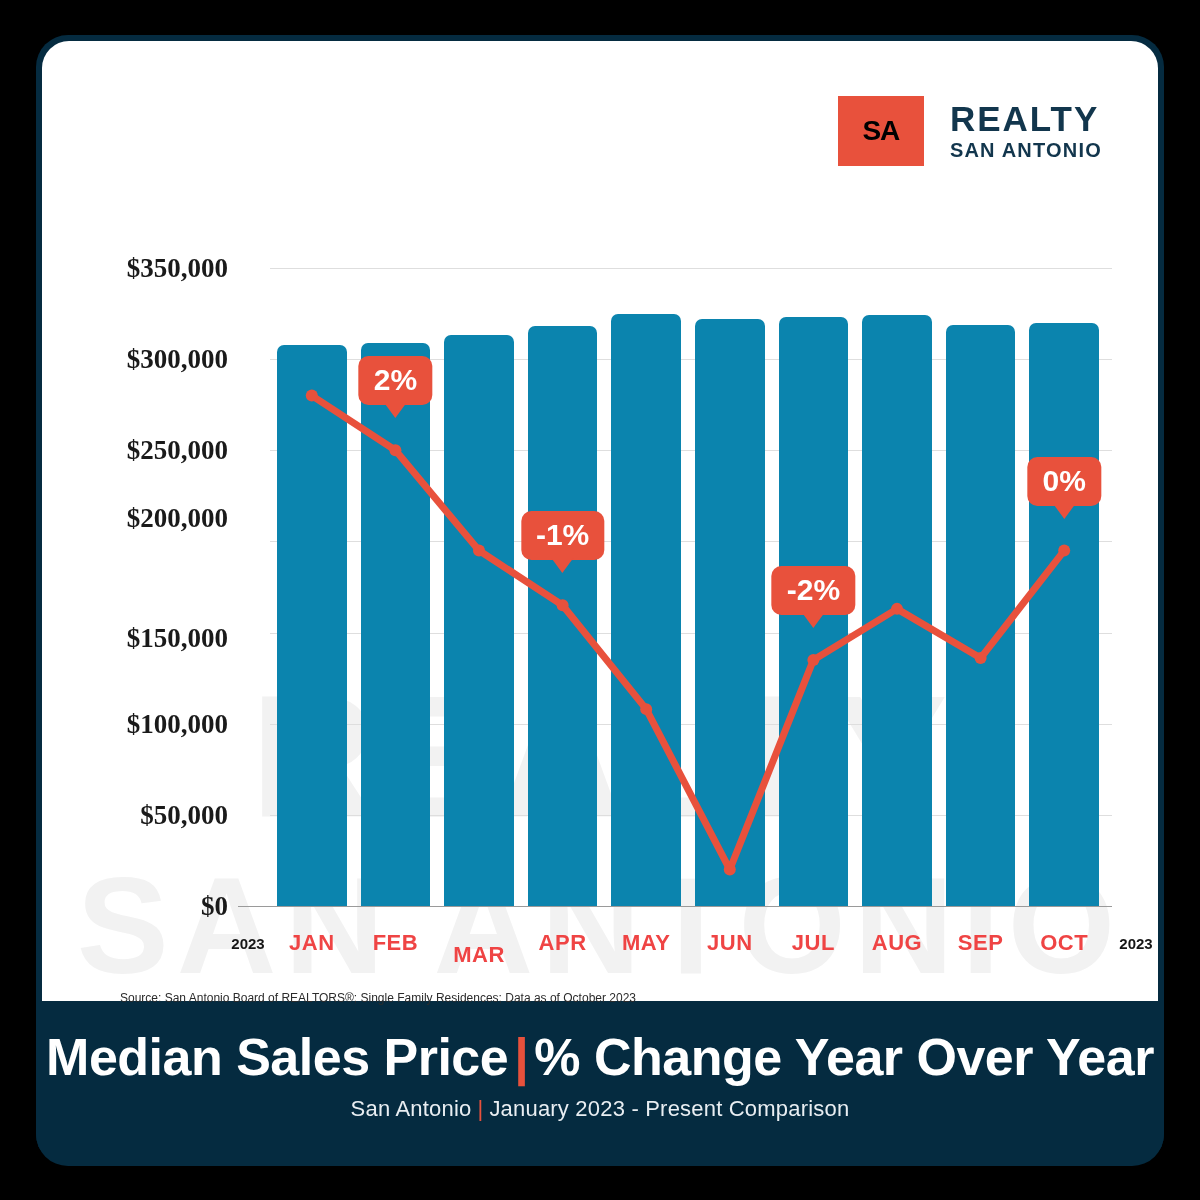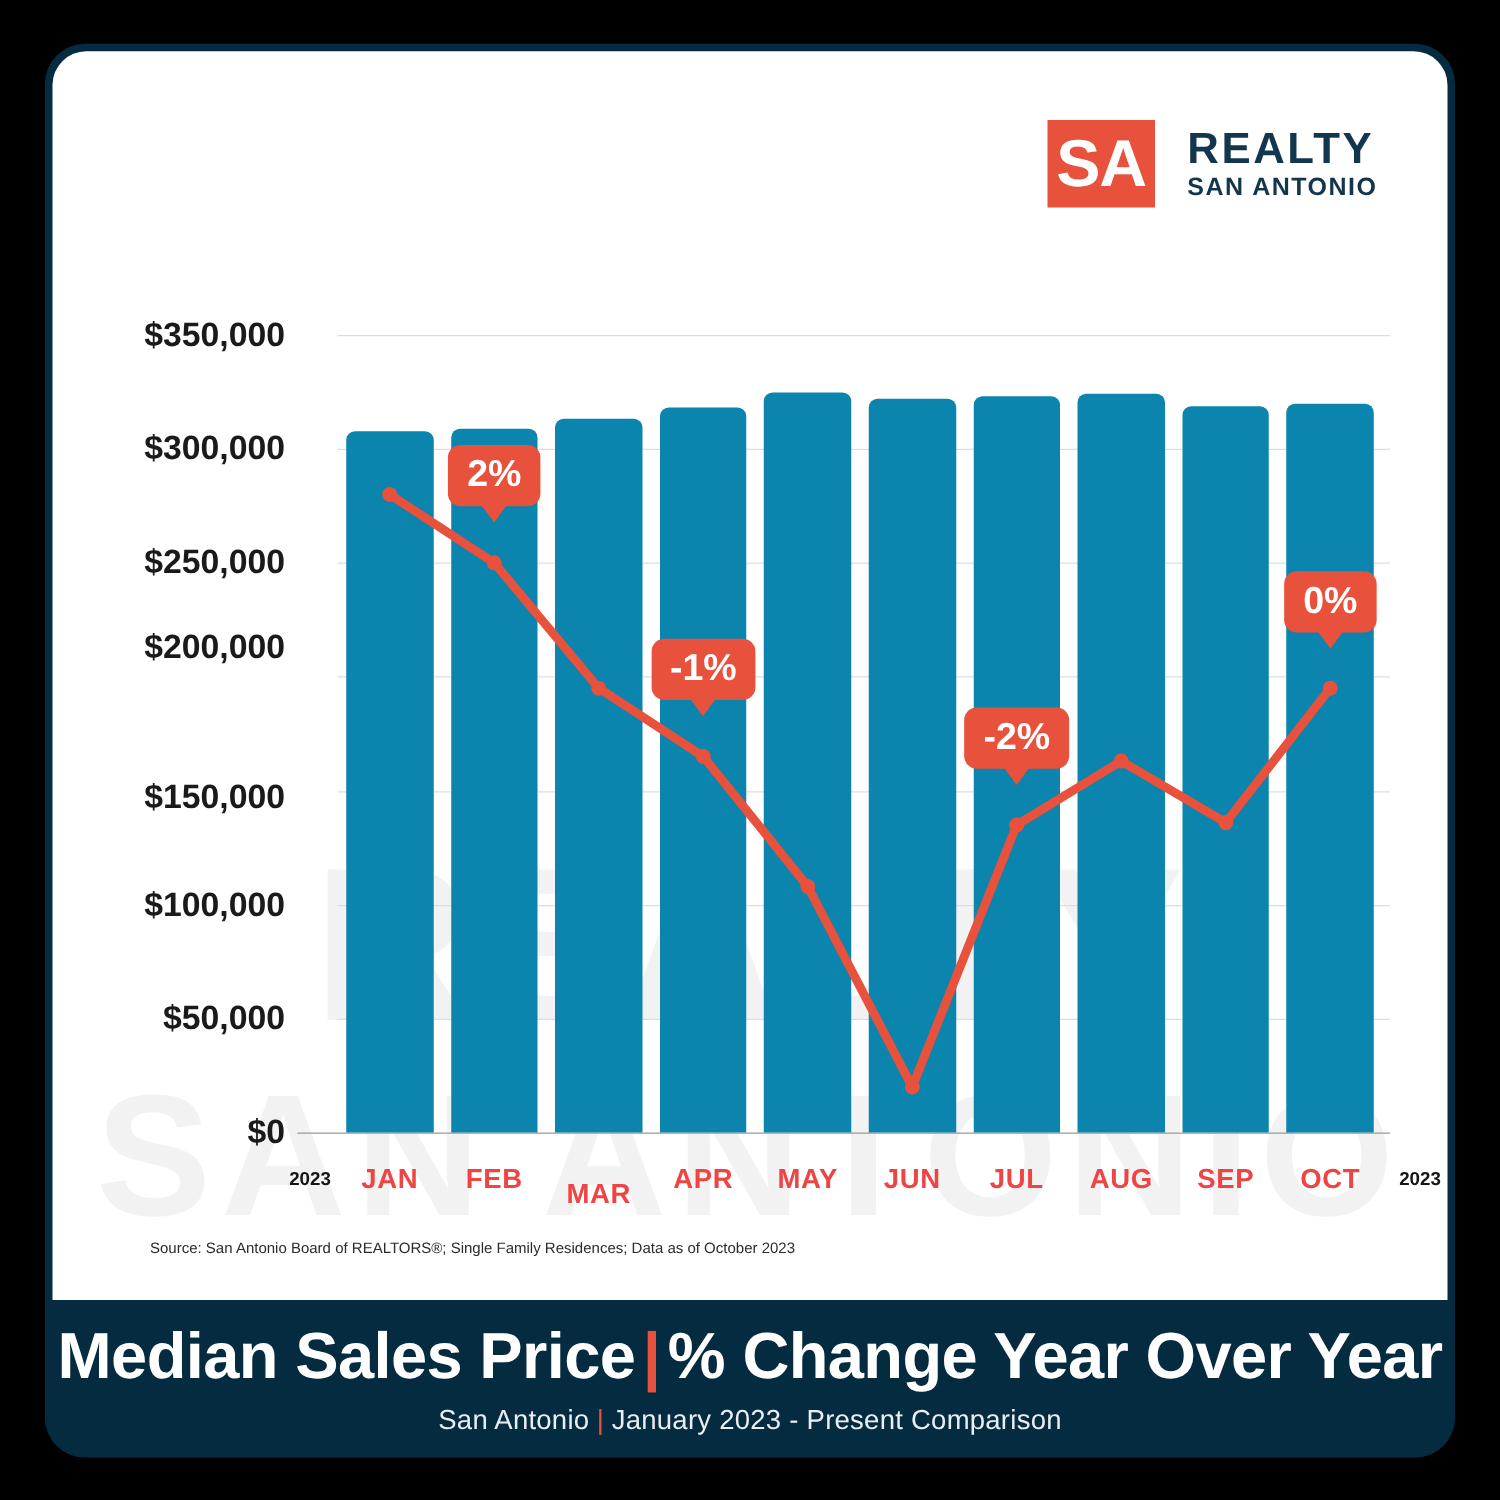--- a/index.html
+++ b/index.html
@@ -61,38 +61,39 @@
   #brand {
     position: absolute; right: 56px; top: 55px;
     display: flex; align-items: center; z-index: 5;
   }
   #brand-mark {
     width: 86px; height: 70px; background: #e8513c;
     display: flex; align-items: center; justify-content: center;
     margin-right: 26px;
   }
   #brand-mark span {
-    color: #ffffff; font-size: 53px; font-weight: 700; letter-spacing: -1px;
+    color: #000000; font-size: 28px; font-weight: 700; letter-spacing: -1px;
   }
   #brand-text { display: flex; flex-direction: column; justify-content: center; }
   #brand-realty {
     font-size: 35px; font-weight: 700; color: #12364d; letter-spacing: 2px;
     line-height: 1.05;
   }
   #brand-city {
     font-size: 20px; font-weight: 700; color: #12364d; letter-spacing: 1.2px;
     line-height: 1.1; margin-top: 2px;
   }
 
   
   #plot { position: absolute; left: 0; top: 0; width: 1116px; height: 999px; z-index: 3; }
   .ytick {
     position: absolute; right: 0; text-align: right;
     font-size: 27px; font-weight: 700; color: #1a1a1a;
     transform: translateY(-50%);
+    font-family: Liberation Serif, serif;
   }
   #ylabels { position: absolute; left: 36px; top: 0; width: 150px; height: 100%; }
   .gridline { position: absolute; height: 1px; background: #dedede; }
   .xtick {
     position: absolute; text-align: center;
     font-size: 22px; font-weight: 700; color: #ef4444; letter-spacing: 0.5px;
   }
   .xyear {
     position: absolute; text-align: center;
     font-size: 15px; font-weight: 700; color: #151515;
@@ -111,21 +112,21 @@
     border-right: 11px solid transparent;
     border-top: 15px solid #e8513c;
   }
   #source {
     position: absolute; left: 78px; top: 950px;
     font-size: 12px; color: #2b2b2b; z-index: 5;
   }
 
   
   #footer {
-    position: absolute; left: 0; bottom: 0; width: 1128px; height: 126px;
+    position: absolute; left: 0; bottom: 16px; width: 1128px; height: 149px;
     display: flex; flex-direction: column; align-items: center;
     justify-content: center; background: #052b40;
   }
   #footer-title {
     font-size: 52px; font-weight: 700; color: #ffffff;
     letter-spacing: -0.5px; white-space: nowrap; line-height: 1.1;
   }
   #footer-subtitle {
     font-size: 22px; color: #e9eef2; margin-top: 9px;
     white-space: nowrap; letter-spacing: 0.2px;

